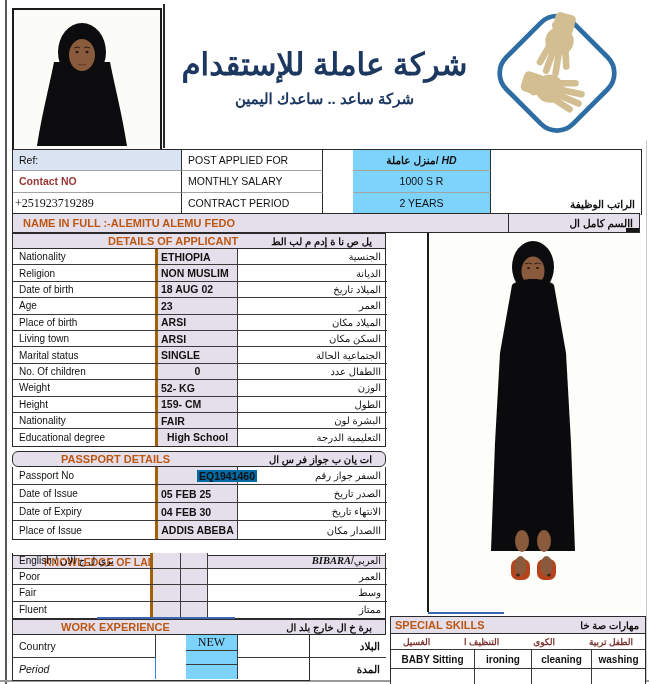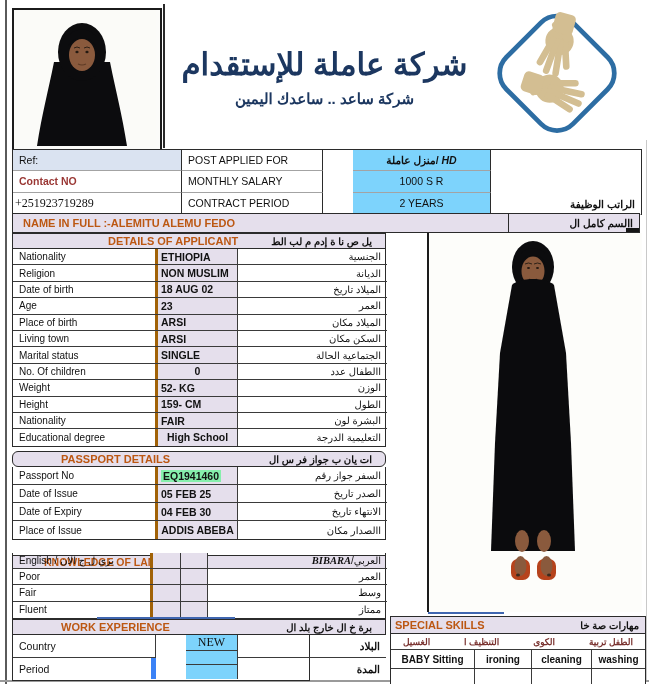--- a/index.html
+++ b/index.html
@@ -55,21 +55,21 @@
   .sec-ar{font-weight:bold;font-size:10px;padding-right:13px;white-space:nowrap;}
   .rows{box-sizing:border-box;border-left:1px solid #2b2b2b;border-right:1px solid #2b2b2b;
         border-bottom:1px solid #2b2b2b;display:grid;}
   .row3{display:grid;grid-template-columns:145px 80px 149px;border-bottom:1px solid #3a3a3a;}
   .row3:last-child{border-bottom:none;}
   .c1{box-sizing:border-box;border-right:3px solid #a16207;display:flex;align-items:center;padding-left:6px;font-size:10px;}
   .c2{box-sizing:border-box;border-right:1px solid #3a3a3a;background:#e5dfec;display:flex;align-items:center;
       padding-left:3px;font-weight:bold;font-size:10.5px;}
   .c2.ctr{padding-left:0;}
   .c3{box-sizing:border-box;display:flex;align-items:center;justify-content:flex-end;padding-right:6px;font-size:10px;}
-  .hl{background:#86efac;padding:0 2px;}
+  .hl{background:#0369a1;padding:0 2px;margin-left:36px;}
 
   .applicant-header{left:12px;top:233px;width:374px;height:16px;padding-left:95px;}
   .applicant-rows{left:12px;top:249px;width:374px;grid-auto-rows:16.4px;}
   .passport-header{left:12px;top:451px;width:374px;height:16px;padding-left:48px;border-radius:6px;}
   .passport-rows{left:12px;top:467px;width:374px;grid-auto-rows:18px;}
   .lang-header{left:12px;top:539px;width:374px;height:14px;padding-left:31px;justify-content:flex-start;margin-top:16px;}
   .lang-rows{left:12px;top:553px;width:374px;grid-auto-rows:16.2px;}
   .row4{display:grid;grid-template-columns:140px 28px 27px 179px;border-bottom:1px solid #3a3a3a;}
   .row4:last-child{border-bottom:none;}
   .box{box-sizing:border-box;border-right:1px solid #3a3a3a;background:#e5dfec;}
@@ -312,21 +312,21 @@
   </div>
   <div class="abs blue-line-a"></div>
 
   <div class="abs sec-header work-header">
     <span class="sec-title">WORK EXPERIENCE</span>
     <span class="sec-ar">برة خ ال خارج بلد ال</span>
   </div>
   <div class="abs work-body">
     <div class="wb-col" style="left:0;width:143px;">
       <div class="wb-cell cellpad lab" style="height:23px;border-right:1px solid #3a3a3a;">Country</div>
-      <div class="wb-cell cellpad lab" style="height:21px;border-right:5px solid #3b82f6;">Period</div>
+      <div class="wb-cell cellpad lab" style="height:21px;border-right:1px solid #3b82f6;font-style:italic;">Period</div>
     </div>
     <div class="wb-col" style="left:143px;width:82px;">
       <div class="wb-cell lavender serif ctr" style="height:16px;border-right:1px solid #3a3a3a;justify-content:center;">NEW</div>
       <div class="wb-cell lavender" style="height:14px;border-right:1px solid #3a3a3a;"></div>
       <div class="wb-cell lavender" style="height:14px;border-right:1px solid #3a3a3a;"></div>
     </div>
     <div class="wb-col" style="left:225px;width:148px;">
       <div class="wb-cell rt arpad valb" style="height:23px;justify-content:flex-end;">البلاد</div>
       <div class="wb-cell rt arpad valb" style="height:21px;justify-content:flex-end;">المدة</div>
     </div>

